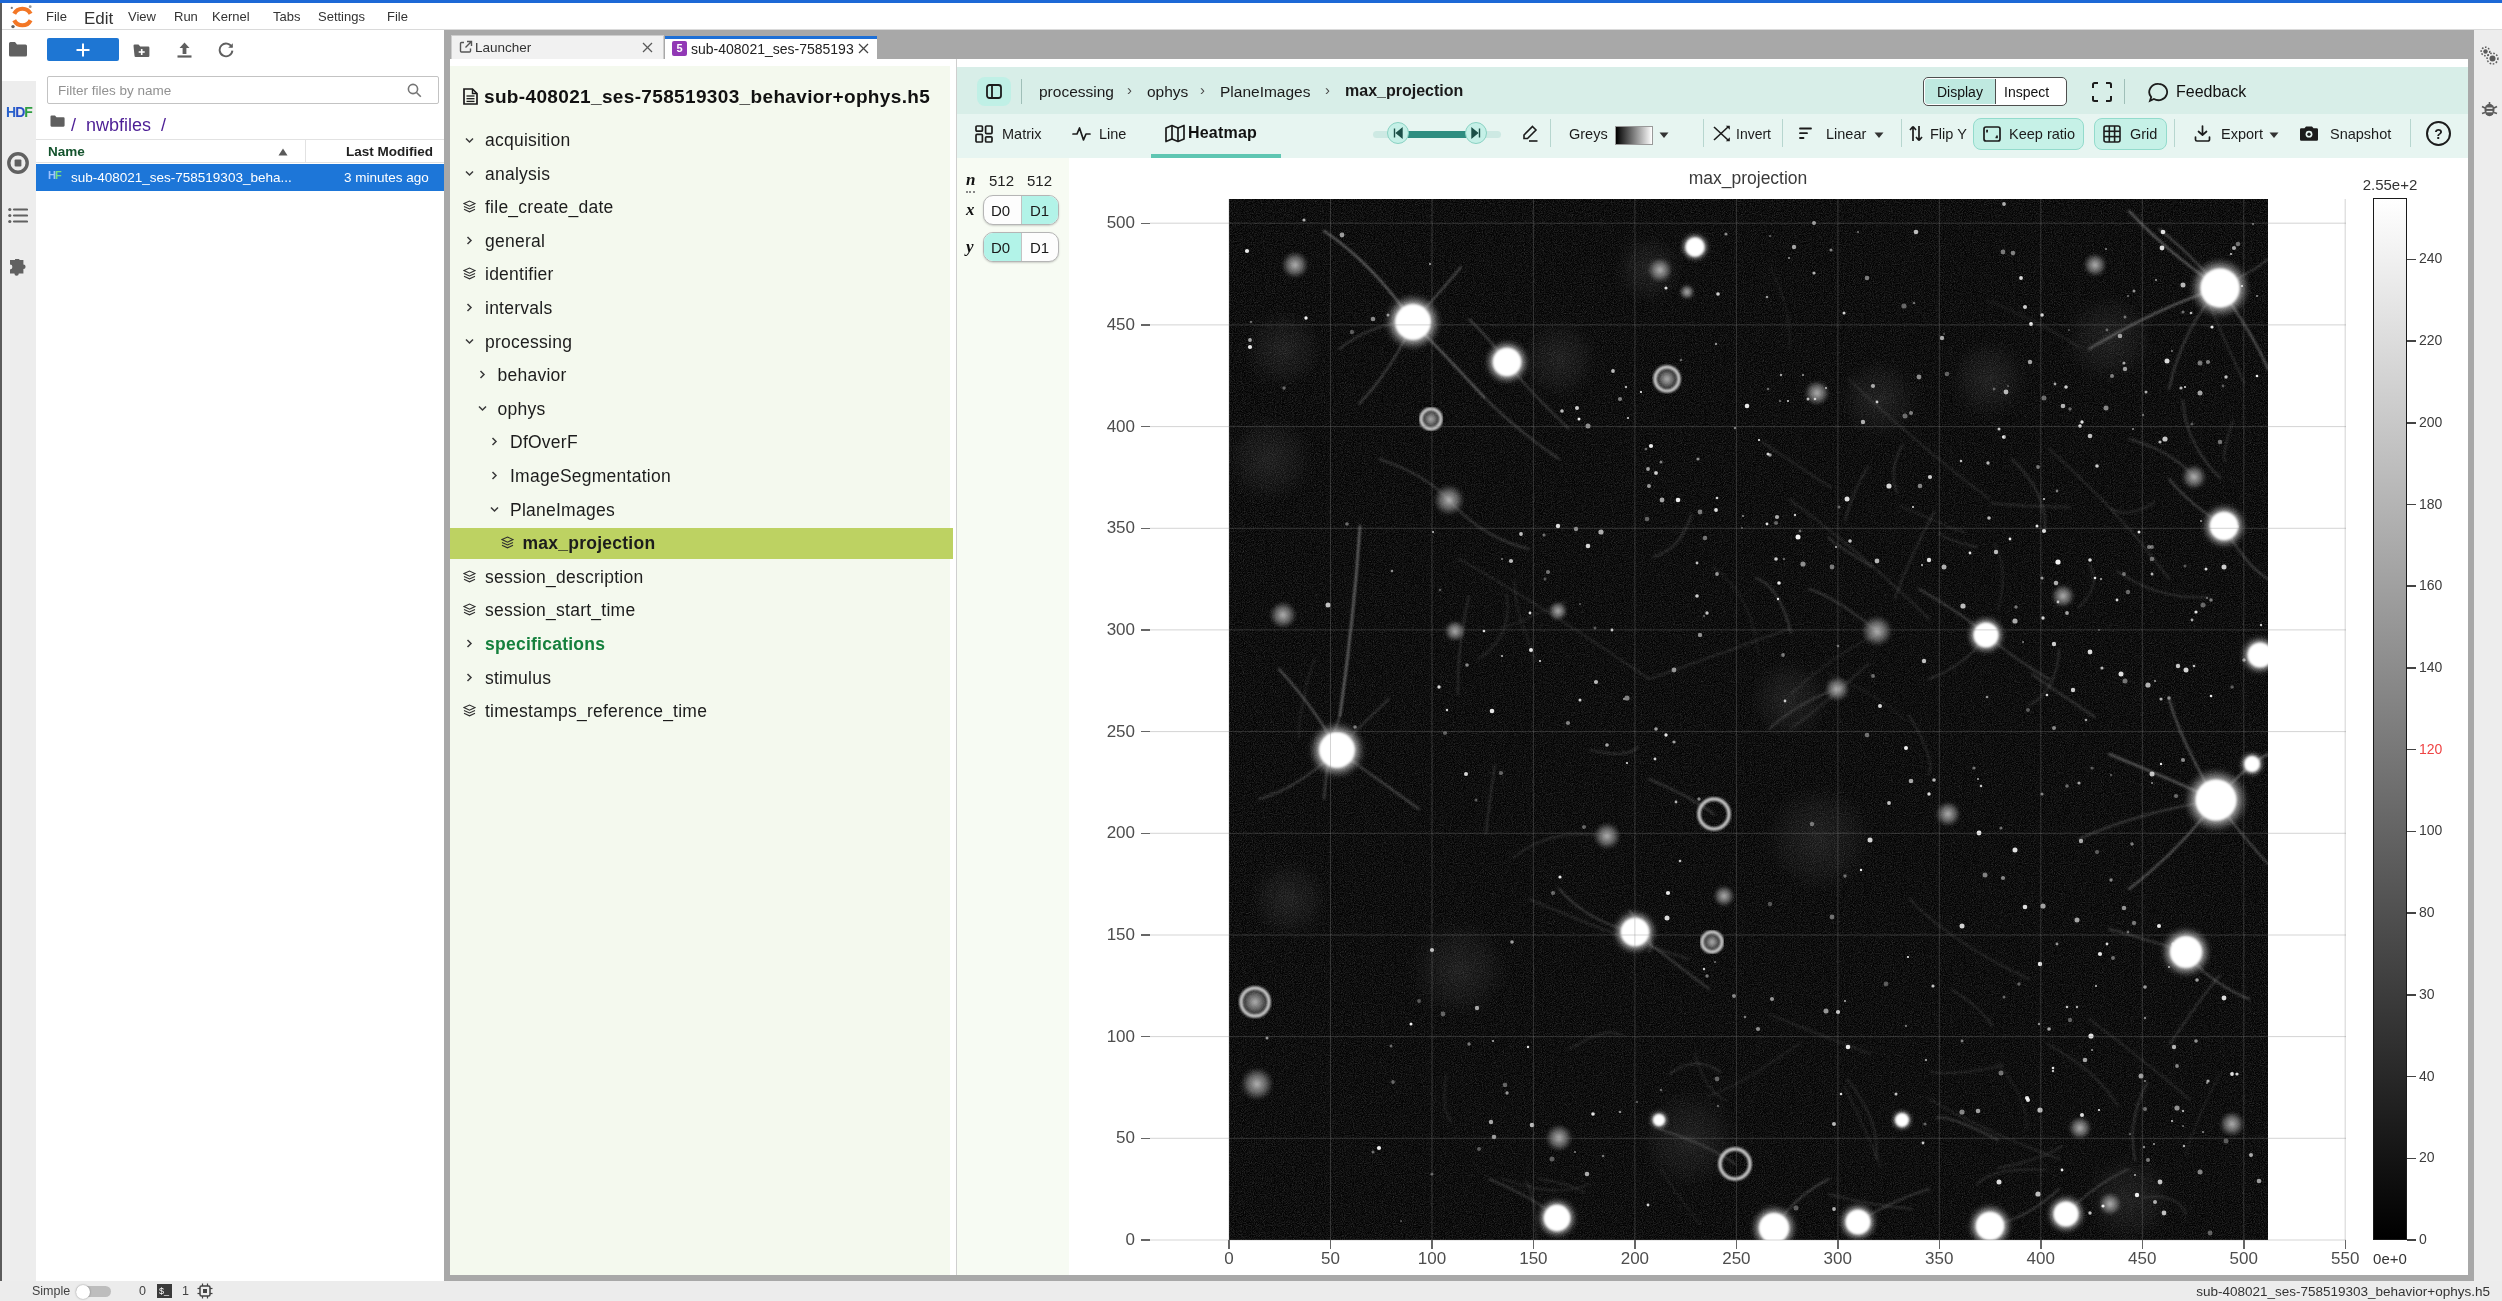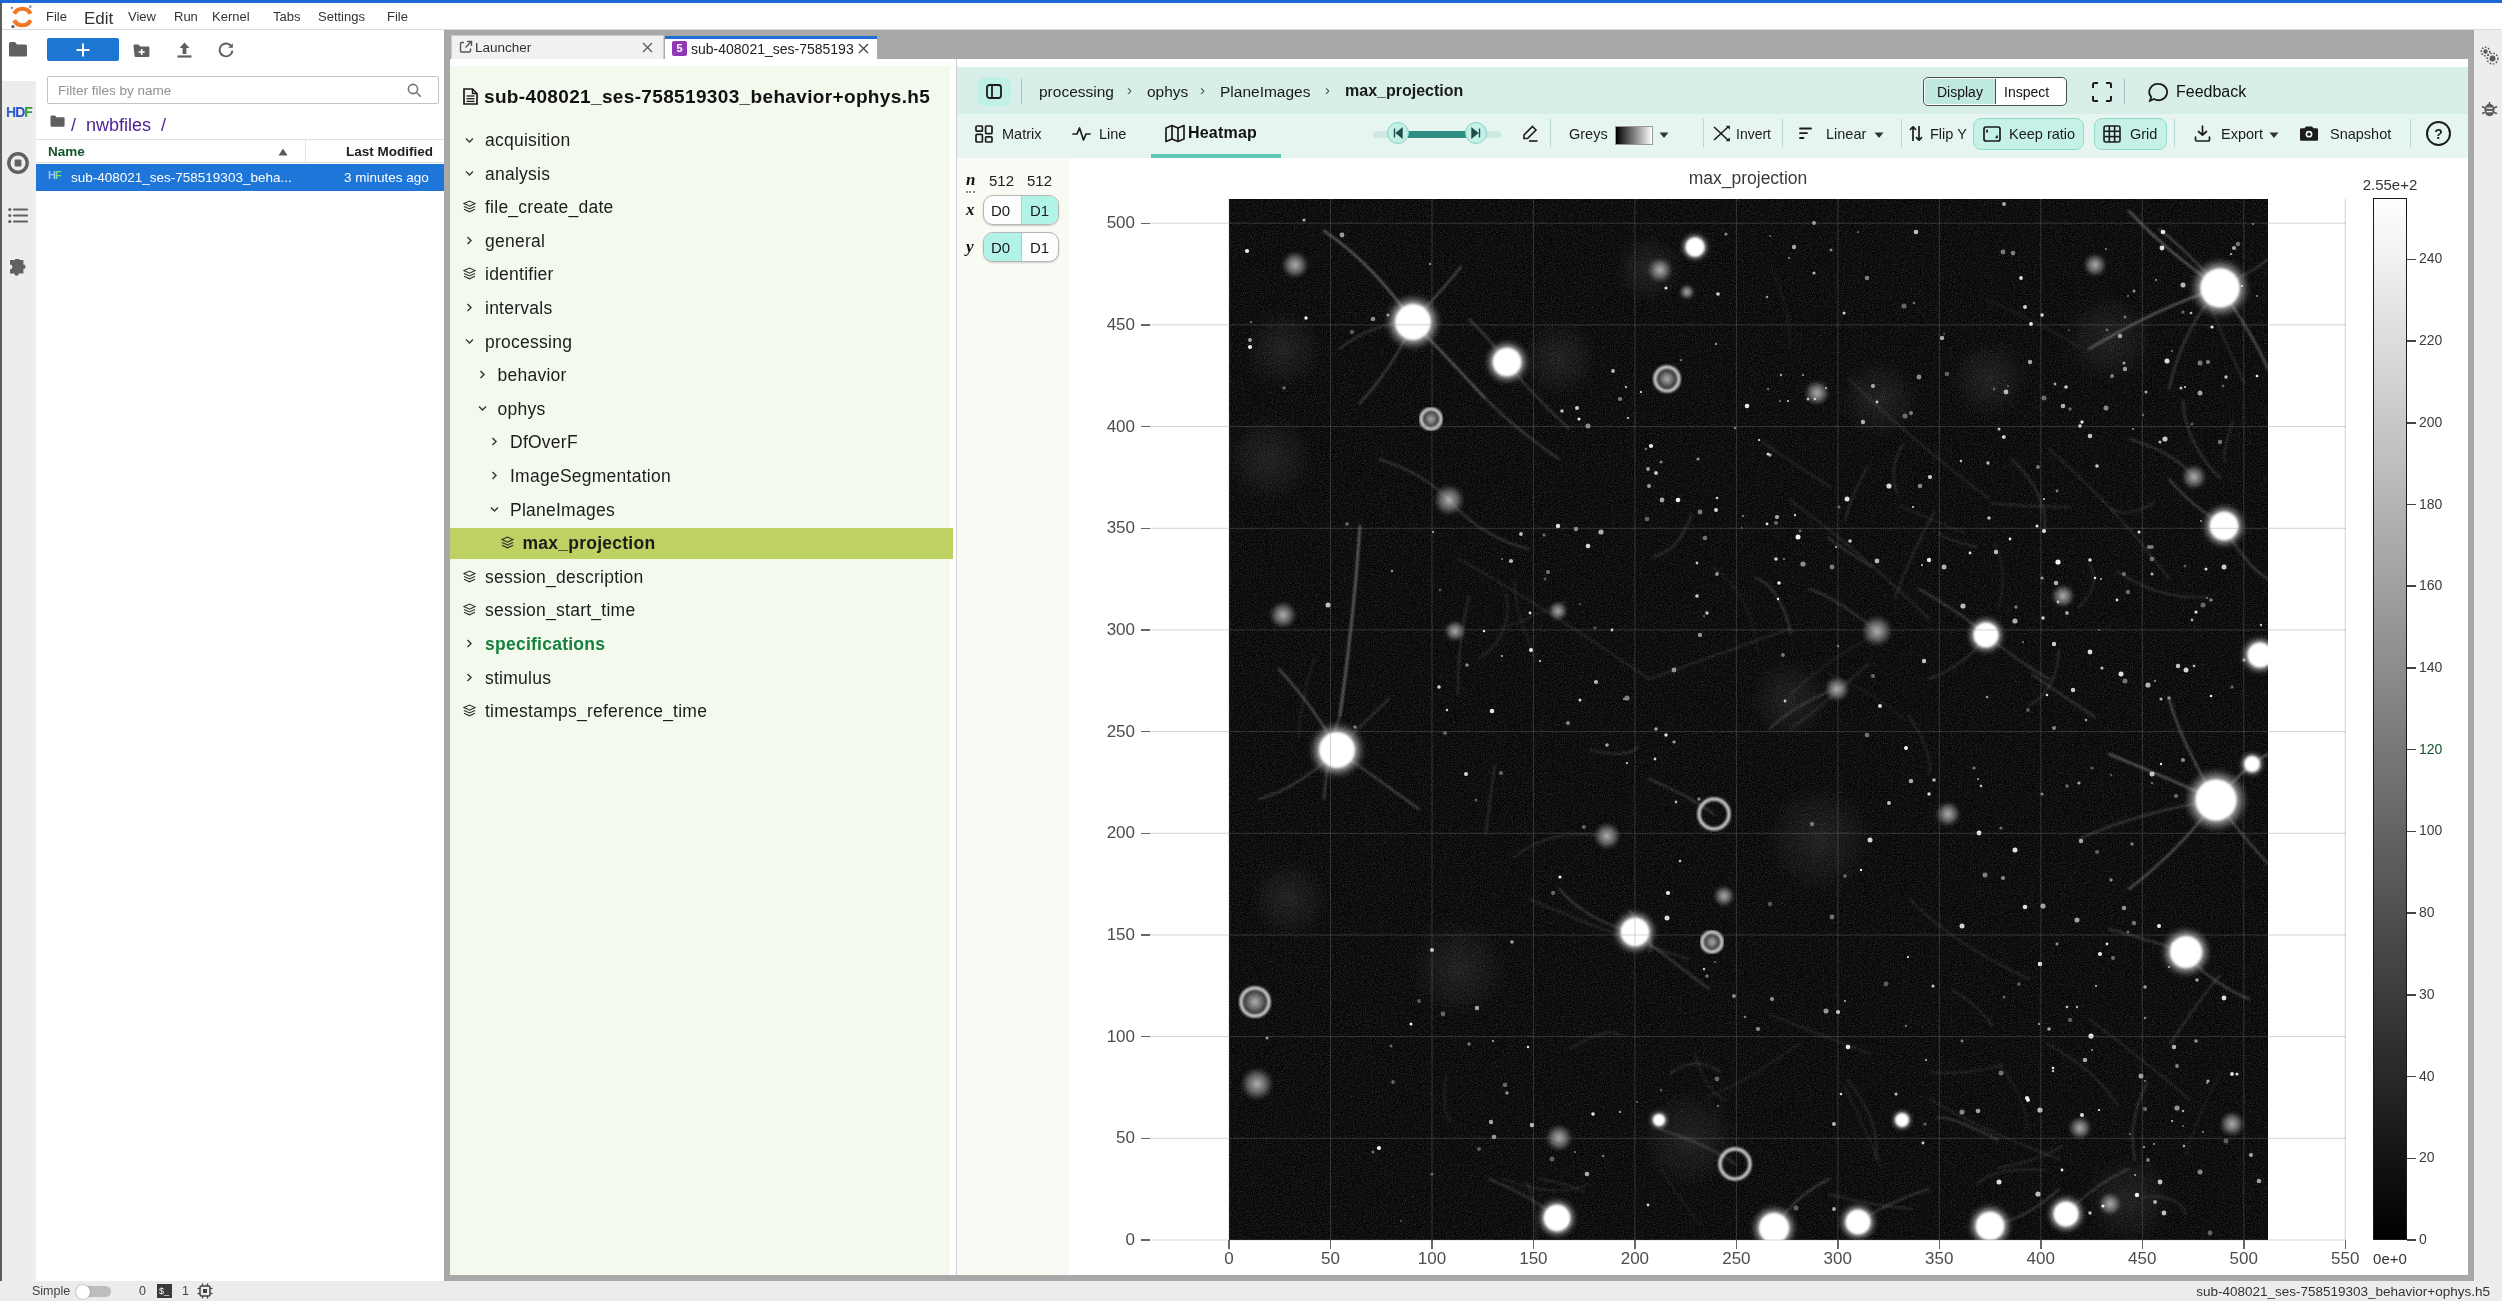--- a/index.html
+++ b/index.html
@@ -1229,21 +1229,21 @@
 <div class="abs" style="left:2419px;top:1149.3px;font-size:14px;color:#3c3c3c;">20</div>
 <div class="abs" style="left:2407px;top:1075.8px;width:9px;height:1.5px;background:#444;"></div>
 <div class="abs" style="left:2419px;top:1067.5px;font-size:14px;color:#3c3c3c;">40</div>
 <div class="abs" style="left:2407px;top:994.1px;width:9px;height:1.5px;background:#444;"></div>
 <div class="abs" style="left:2419px;top:985.8px;font-size:14px;color:#3c3c3c;">30</div>
 <div class="abs" style="left:2407px;top:912.3px;width:9px;height:1.5px;background:#444;"></div>
 <div class="abs" style="left:2419px;top:904.1px;font-size:14px;color:#3c3c3c;">80</div>
 <div class="abs" style="left:2407px;top:830.6px;width:9px;height:1.5px;background:#444;"></div>
 <div class="abs" style="left:2419px;top:822.4px;font-size:14px;color:#3c3c3c;">100</div>
 <div class="abs" style="left:2407px;top:748.9px;width:9px;height:1.5px;background:#444;"></div>
-<div class="abs" style="left:2419px;top:740.6px;font-size:14px;color:#14532d;">120</div>
+<div class="abs" style="left:2419px;top:740.6px;font-size:14px;color:#ef4444;">120</div>
 <div class="abs" style="left:2407px;top:667.2px;width:9px;height:1.5px;background:#444;"></div>
 <div class="abs" style="left:2419px;top:658.9px;font-size:14px;color:#3c3c3c;">140</div>
 <div class="abs" style="left:2407px;top:585.4px;width:9px;height:1.5px;background:#444;"></div>
 <div class="abs" style="left:2419px;top:577.2px;font-size:14px;color:#3c3c3c;">160</div>
 <div class="abs" style="left:2407px;top:503.7px;width:9px;height:1.5px;background:#444;"></div>
 <div class="abs" style="left:2419px;top:495.5px;font-size:14px;color:#3c3c3c;">180</div>
 <div class="abs" style="left:2407px;top:422.0px;width:9px;height:1.5px;background:#444;"></div>
 <div class="abs" style="left:2419px;top:413.7px;font-size:14px;color:#3c3c3c;">200</div>
 <div class="abs" style="left:2407px;top:340.3px;width:9px;height:1.5px;background:#444;"></div>
 <div class="abs" style="left:2419px;top:332.0px;font-size:14px;color:#3c3c3c;">220</div>

